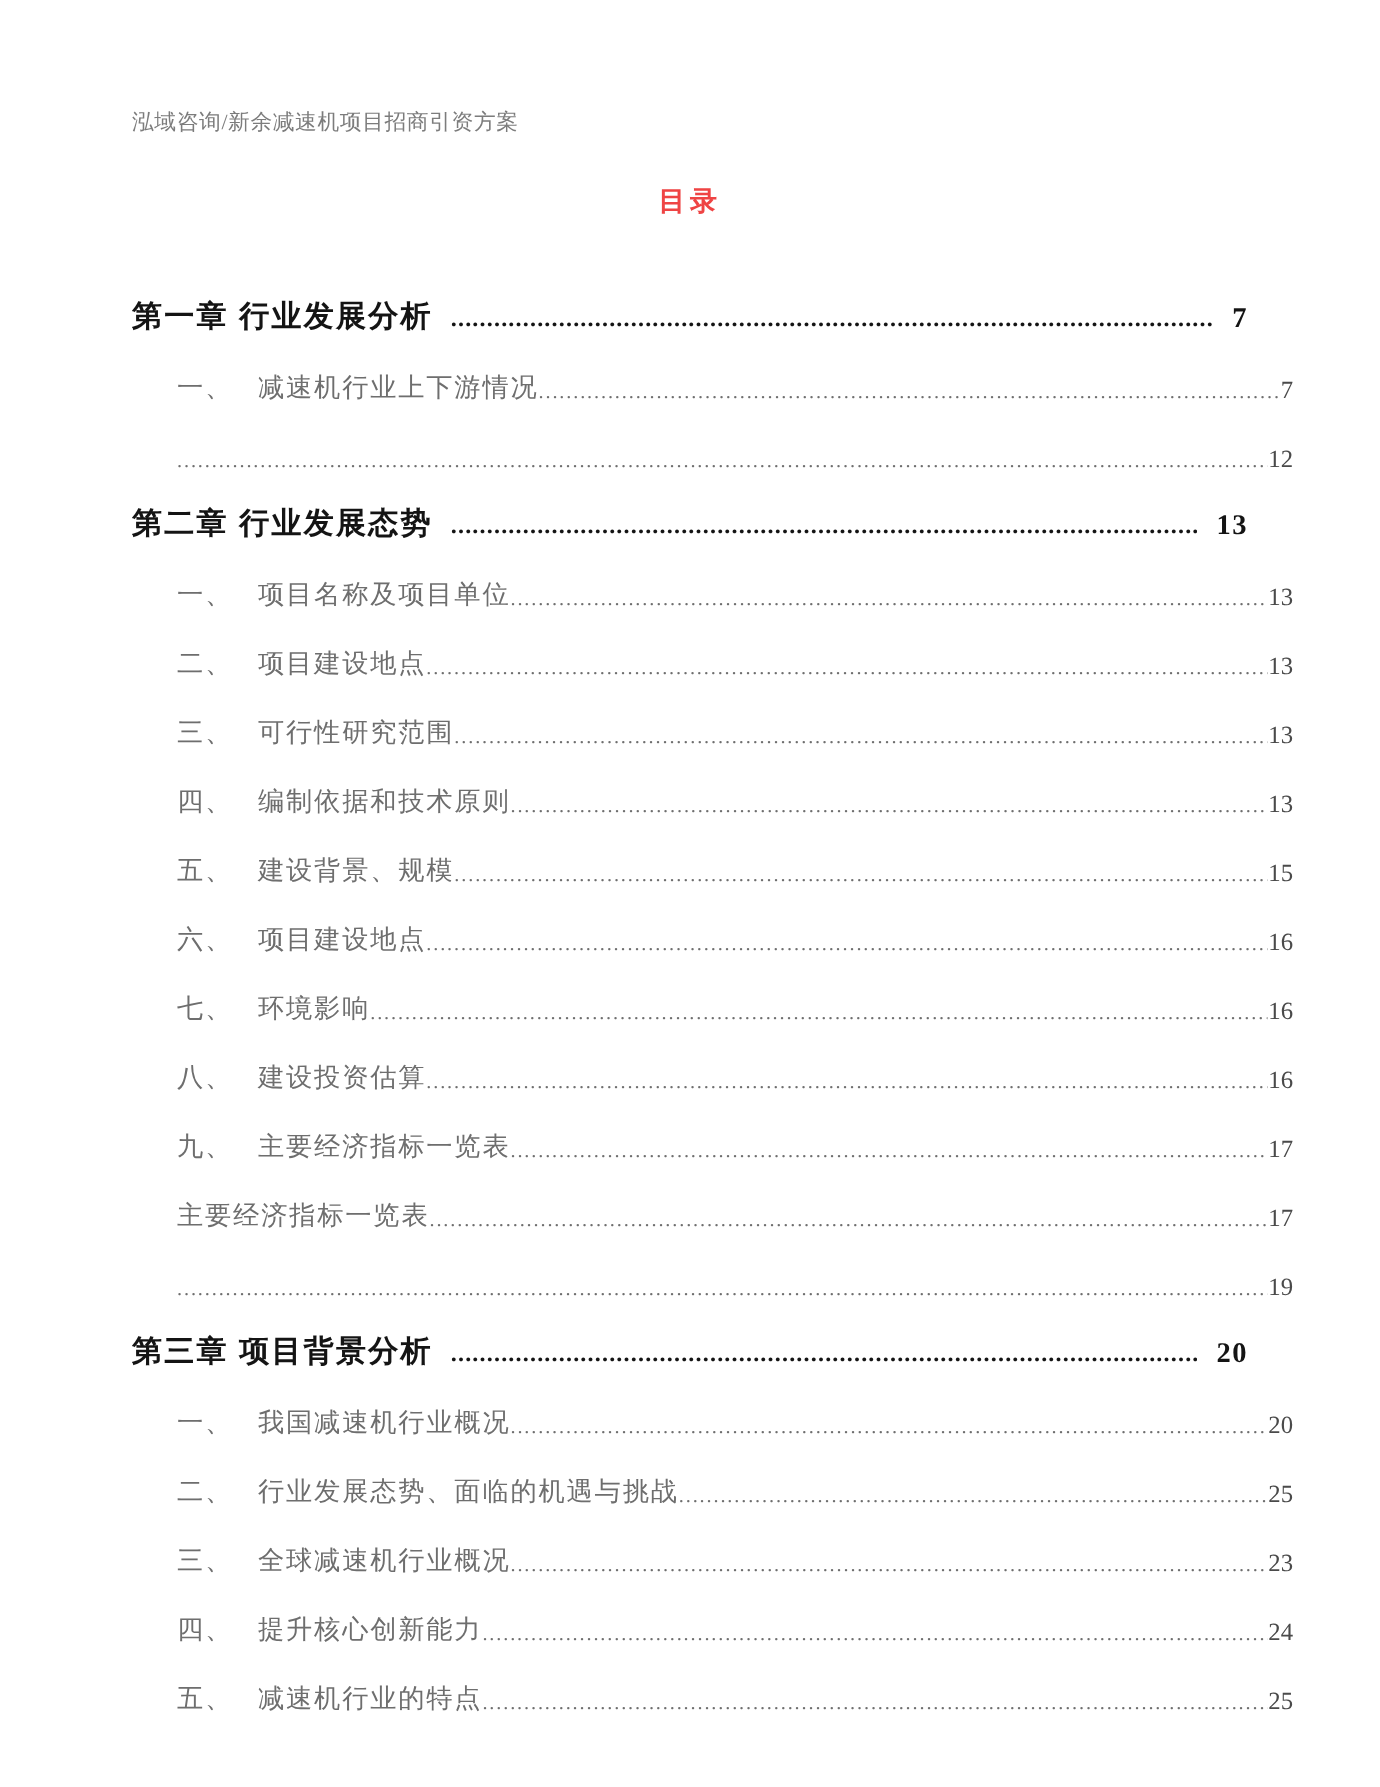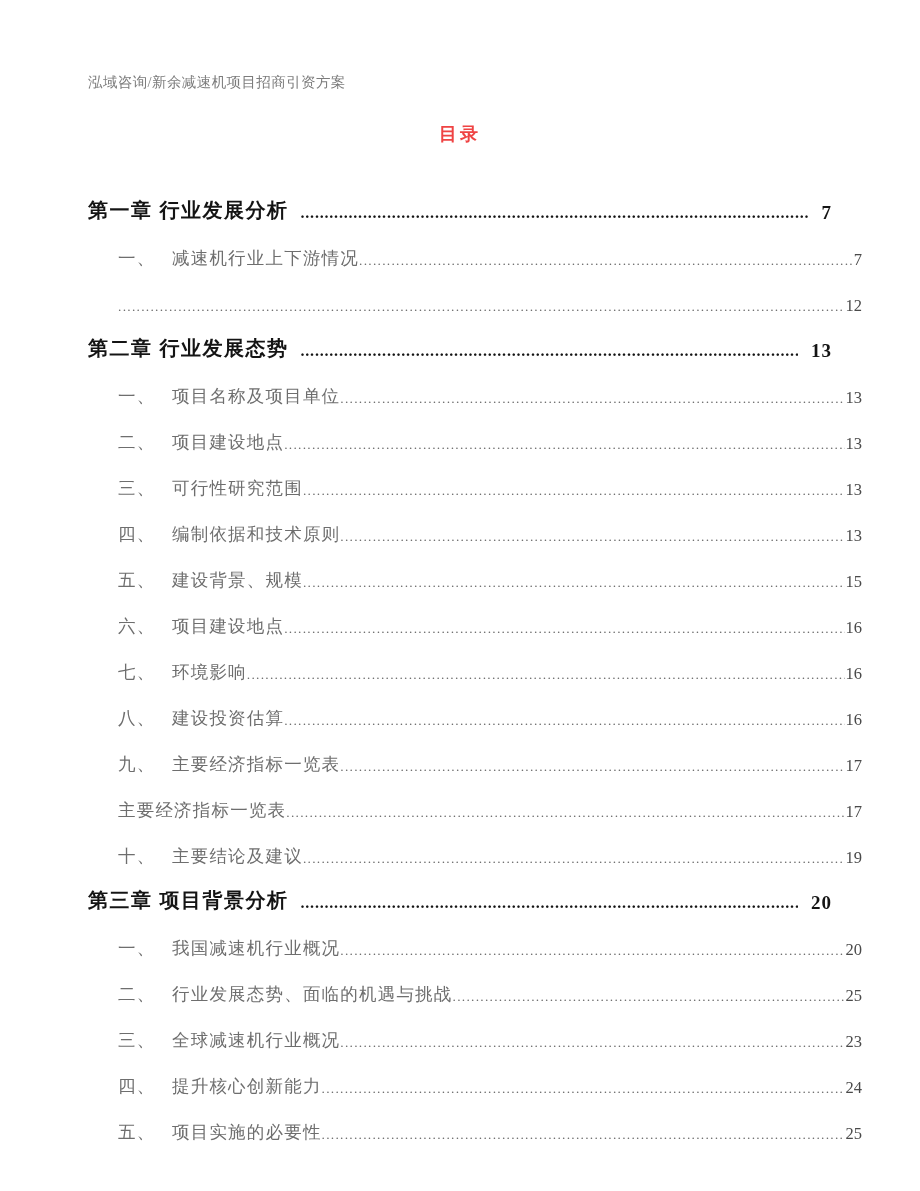--- a/index.html
+++ b/index.html
@@ -219,21 +219,20 @@
         <span class="toc-label"><span class="entry-num">九、</span><span class="toc-text">主要经济指标一览表</span></span>
         <span class="toc-dots"></span>
         <span class="toc-page">17</span>
       </div>
       <div class="toc-row row-entry">
         <span class="toc-label"><span class="toc-text">主要经济指标一览表</span></span>
         <span class="toc-dots"></span>
         <span class="toc-page">17</span>
       </div>
       <div class="toc-row row-entry">
-        <span class="toc-label"><span class="entry-num">十、</span><span class="toc-text">主要结论及建议</span></span>
         <span class="toc-dots"></span>
         <span class="toc-page">19</span>
       </div>
       <div class="toc-row row-chapter">
         <span class="toc-label"><span class="chapter-num">第三章</span><span class="toc-text">项目背景分析</span></span>
         <span class="toc-dots"></span>
         <span class="toc-page">20</span>
       </div>
       <div class="toc-row row-entry">
         <span class="toc-label"><span class="entry-num">一、</span><span class="toc-text">我国减速机行业概况</span></span>
@@ -249,19 +248,19 @@
         <span class="toc-label"><span class="entry-num">三、</span><span class="toc-text">全球减速机行业概况</span></span>
         <span class="toc-dots"></span>
         <span class="toc-page">23</span>
       </div>
       <div class="toc-row row-entry">
         <span class="toc-label"><span class="entry-num">四、</span><span class="toc-text">提升核心创新能力</span></span>
         <span class="toc-dots"></span>
         <span class="toc-page">24</span>
       </div>
       <div class="toc-row row-entry">
-        <span class="toc-label"><span class="entry-num">五、</span><span class="toc-text">项目实施的必要性</span></span>
+        <span class="toc-label"><span class="entry-num">五、</span><span class="toc-text">减速机行业的特点</span></span>
         <span class="toc-dots"></span>
         <span class="toc-page">25</span>
       </div>
     </div>
 
 </div>
 
 </body></html>

